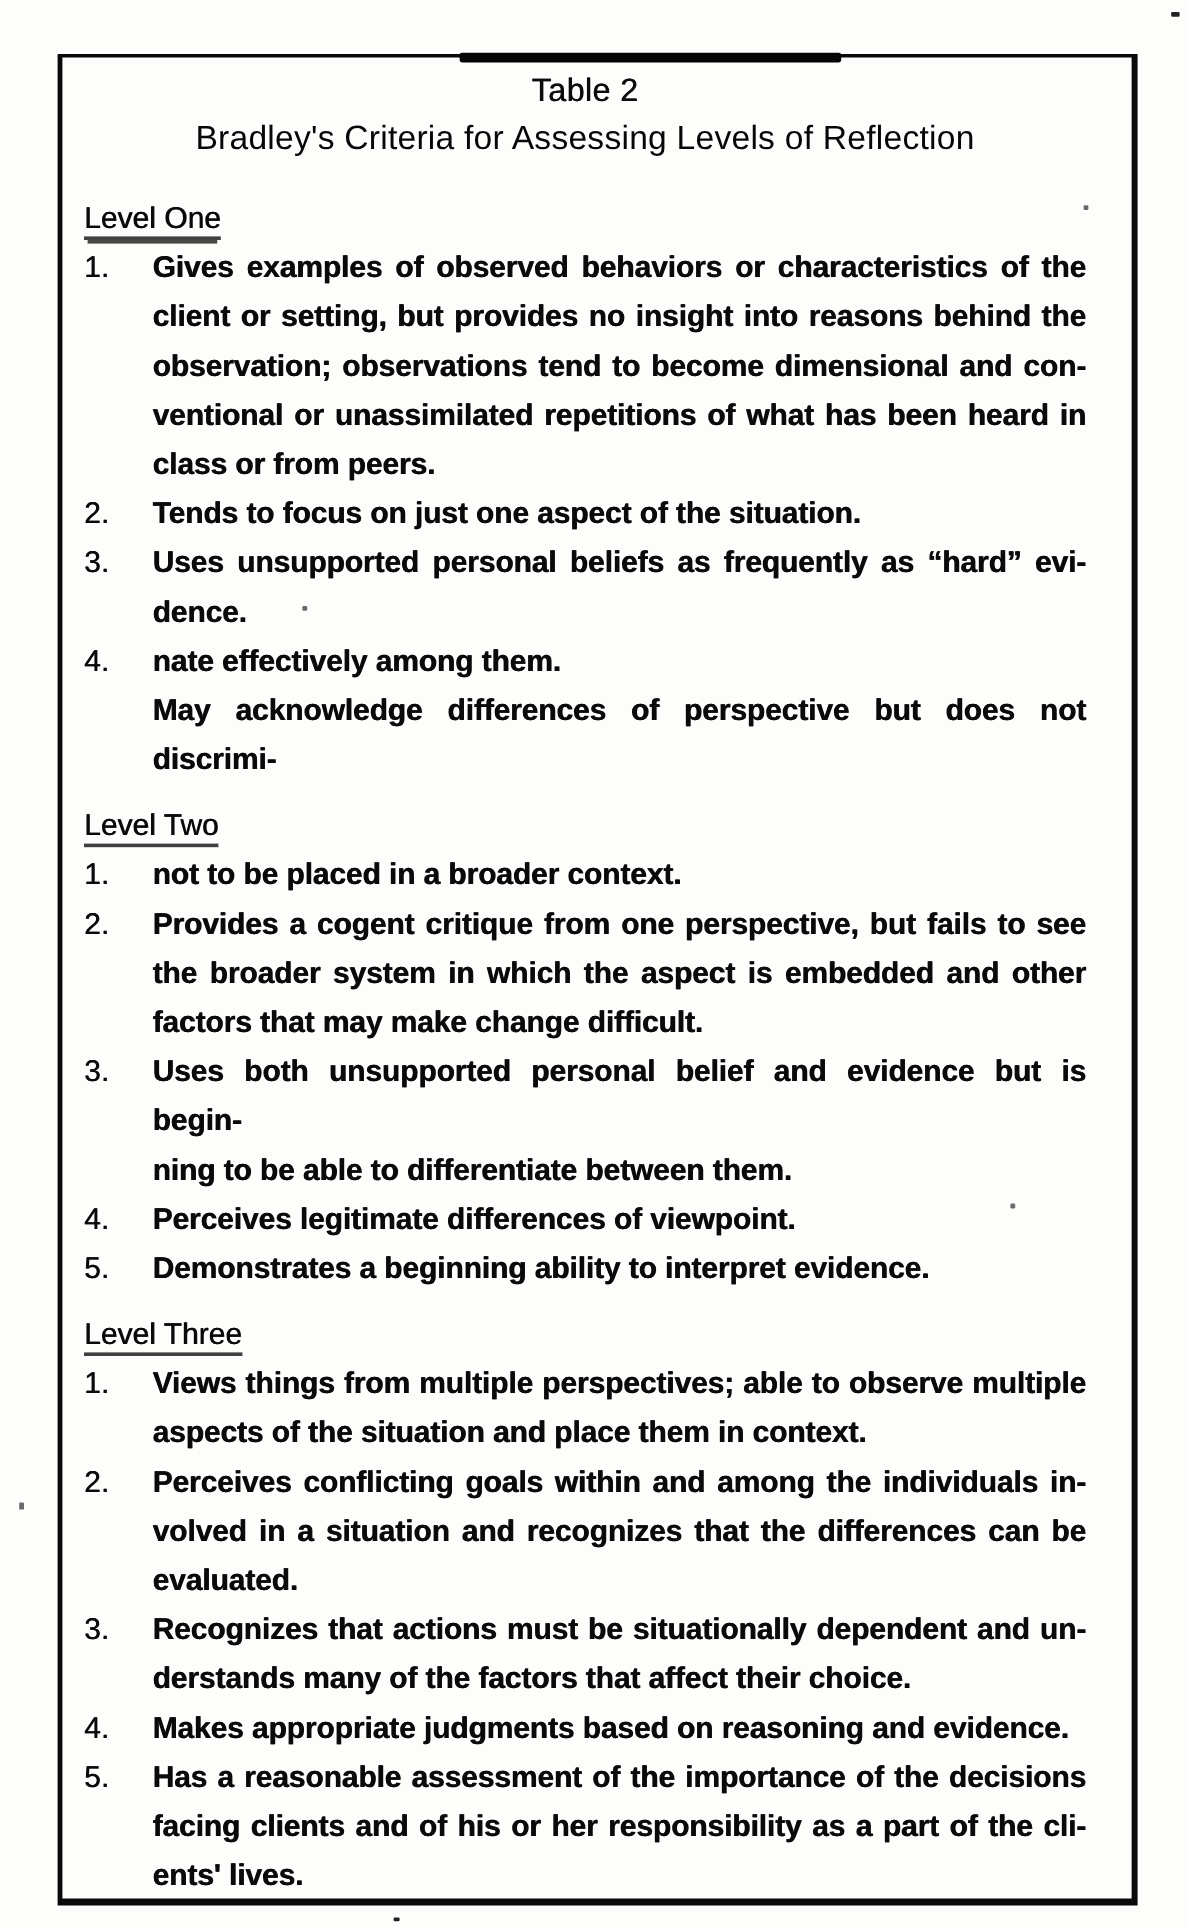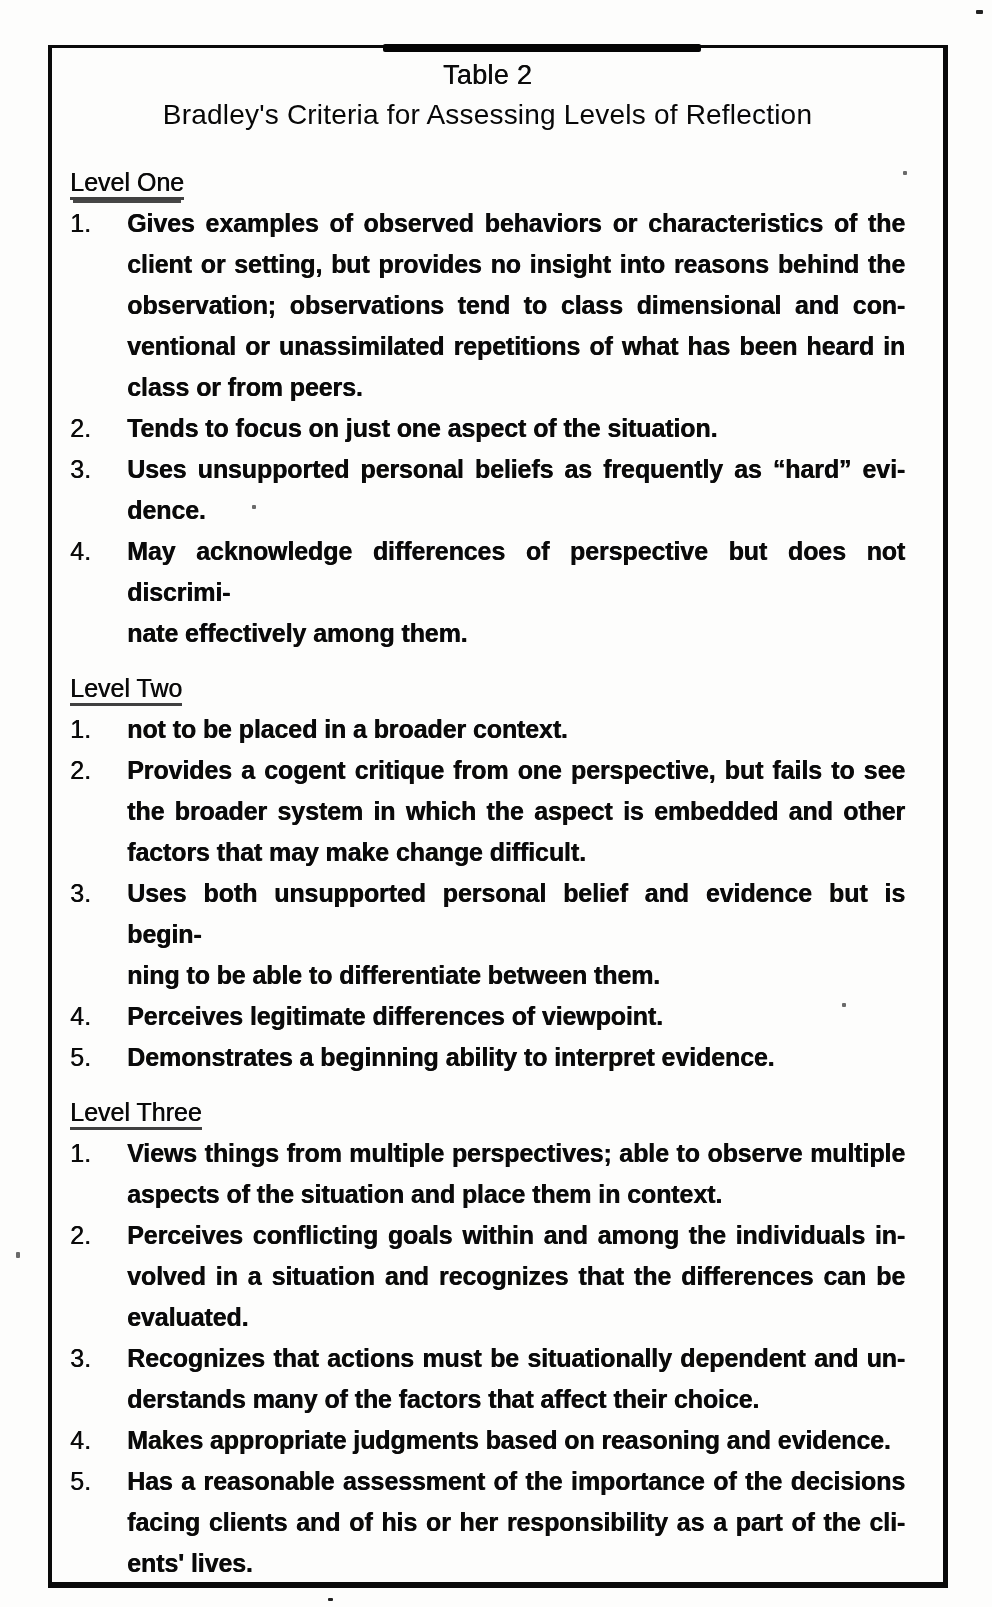--- a/index.html
+++ b/index.html
@@ -101,43 +101,43 @@
     <div class="doc-title">Table 2</div>
     <div class="doc-subtitle">Bradley's Criteria for Assessing Levels of Reflection</div>
     <div id="sections">
         <div class="section">
           <div class="section-heading"><span class="section-heading-text">Level One</span></div>
           <div class="item">
             <div class="item-num">1.</div>
             <div class="item-lines">
               <div class="line">Gives examples of observed behaviors or characteristics of the</div>
               <div class="line">client or setting, but provides no insight into reasons behind the</div>
-              <div class="line">observation; observations tend to class dimensional and con-</div>
+              <div class="line">observation; observations tend to become dimensional and con-</div>
               <div class="line">ventional or unassimilated repetitions of what has been heard in</div>
               <div class="line last">class or from peers.</div>
             </div>
           </div>
           <div class="item">
             <div class="item-num">2.</div>
             <div class="item-lines">
               <div class="line last">Tends to focus on just one aspect of the situation.</div>
             </div>
           </div>
           <div class="item">
             <div class="item-num">3.</div>
             <div class="item-lines">
               <div class="line">Uses unsupported personal beliefs as frequently as “hard” evi-</div>
               <div class="line last">dence.</div>
             </div>
           </div>
           <div class="item">
             <div class="item-num">4.</div>
             <div class="item-lines">
+              <div class="line last">nate effectively among them.</div>
               <div class="line">May acknowledge differences of perspective but does not discrimi-</div>
-              <div class="line last">nate effectively among them.</div>
             </div>
           </div>
         </div>
         <div class="section">
           <div class="section-heading"><span class="section-heading-text">Level Two</span></div>
           <div class="item">
             <div class="item-num">1.</div>
             <div class="item-lines">
               <div class="line last">not to be placed in a broader context.</div>
             </div>

